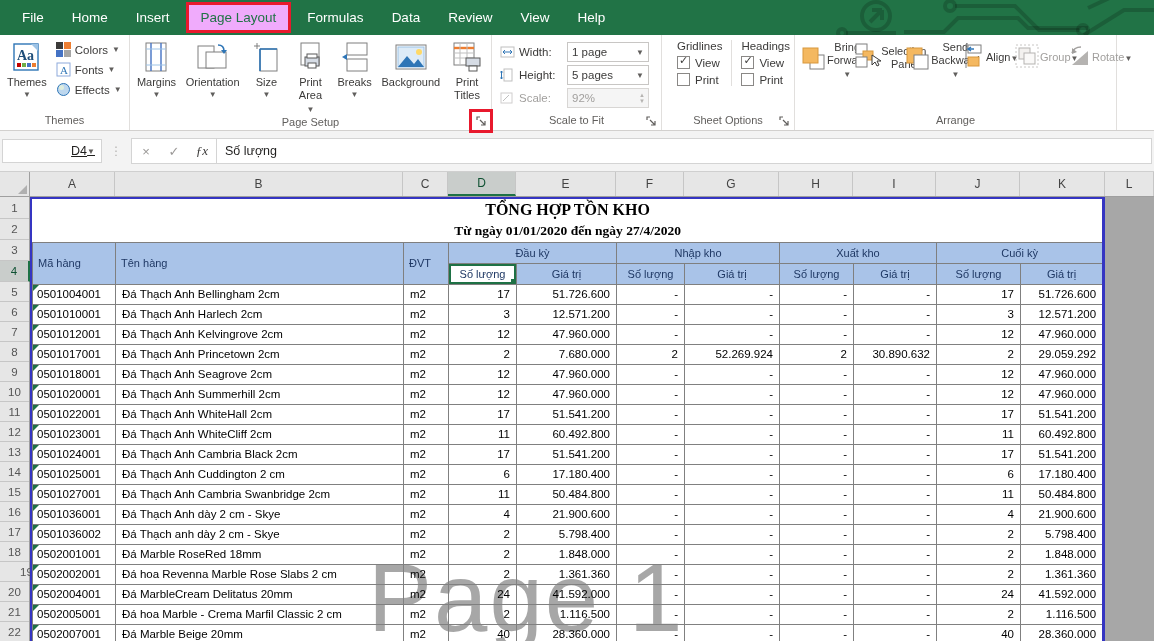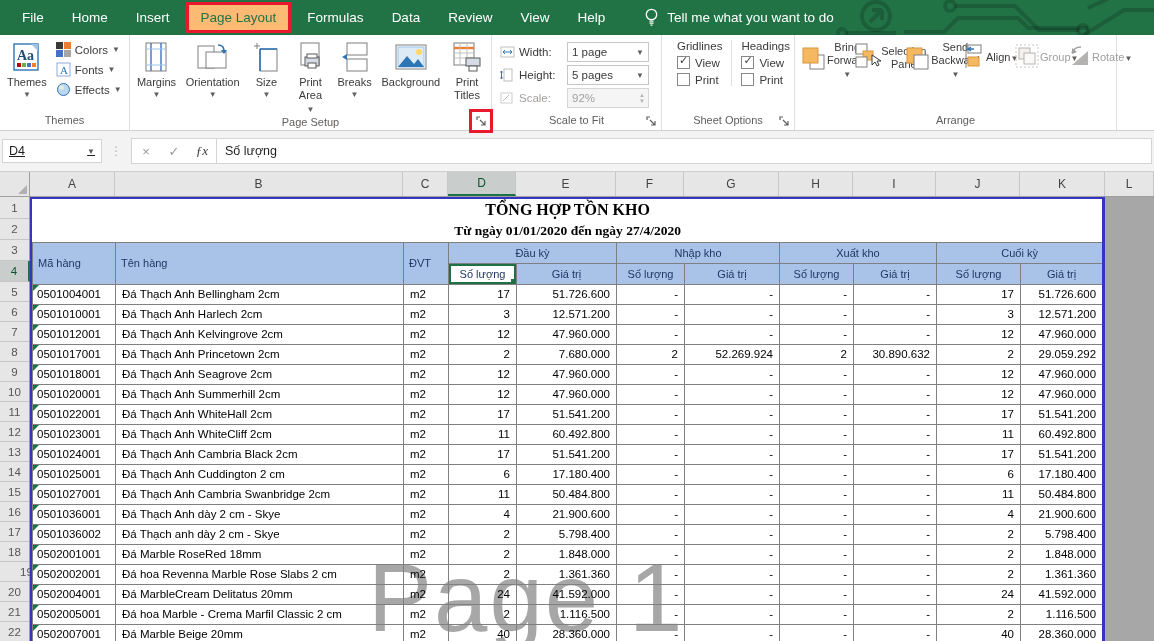--- a/index.html
+++ b/index.html
@@ -3,21 +3,21 @@
 <meta charset="utf-8">
 <style>
   * { margin:0; padding:0; box-sizing:border-box; }
   body { font-family:"Liberation Sans", sans-serif; background:#fff; }
   .app { position:relative; width:1154px; height:641px; overflow:hidden; background:#fff; }
 
   
   .menubar { position:relative; height:35px; background:#217346; display:flex; align-items:center; color:#fff; overflow:hidden; }
   .tabs { display:flex; align-items:center; height:100%; padding-left:8px; position:relative; z-index:2; }
   .tab { padding:0 14px; font-size:13.5px; height:35px; line-height:35px; cursor:pointer; white-space:nowrap; }
-  .tab.active { background:#fdba74; color:#217346; height:31px; line-height:25px; border:3px solid #e8192d; padding:0 12px; margin:0 2px; }
+  .tab.active { background:#f0abfc; color:#217346; height:31px; line-height:25px; border:3px solid #e8192d; padding:0 12px; margin:0 2px; }
   .tellme { display:flex; align-items:center; gap:9px; margin-left:26px; font-size:13.5px; position:relative; z-index:2; white-space:nowrap; }
   .circuit { position:absolute; right:0; top:0; height:35px; z-index:1; }
 
   
   .ribbon { position:relative; height:96px; background:#fff; border-bottom:1px solid #d2d0ce; display:flex; }
   .grp { position:relative; display:flex; flex-direction:column; border-right:1px solid #e1dfdd; padding:3px 2px 0 2px; }
   .grp-content { display:flex; flex:1; align-items:flex-start; }
   .grp-label { text-align:center; font-size:11px; color:#605e5c; height:17px; line-height:15px; }
   .bigbtn { display:flex; flex-direction:column; align-items:center; justify-content:flex-start; padding:3px 5px 0; font-size:11px; color:#3b3a39; text-align:center; cursor:pointer; line-height:13px; min-width:44px; }
   .bigbtn .ic { height:32px; display:flex; align-items:center; justify-content:center; margin-bottom:3px; }
@@ -43,21 +43,21 @@
   .cbrow { display:flex; align-items:center; gap:5px; cursor:pointer; }
   .cb { width:13px; height:13px; border:1px solid #8a8886; background:#fff; position:relative; }
   .cb.on::after { content:"✓"; position:absolute; left:1px; top:-3px; font-size:11px; color:#3b3a39; }
   
   .abtn { display:flex; flex-direction:row; align-items:center; font-size:11px; color:#3b3a39; padding:3px 4px 0; line-height:13px; text-align:center; cursor:pointer; min-width:52px; }
   .abtn .ic { height:30px; display:flex; align-items:center; justify-content:center; margin-bottom:3px; }
   .abtn.disabled { color:#a19f9d; }
 
   
   .fbar { height:41px; background:#f3f3f3; border-bottom:1px solid #cfcfcf; display:flex; align-items:center; padding:5px 2px; }
-  .namebox { width:100px; height:24px; background:#fff; border:1px solid #d4d4d4; display:flex; align-items:center; justify-content:space-between; padding:0 6px; font-size:12.5px; color:#201f1e; cursor:pointer;text-decoration:underline; }
+  .namebox { width:100px; height:24px; background:#fff; border:1px solid #d4d4d4; display:flex; align-items:center; justify-content:flex-end; padding:0 6px; font-size:12.5px; color:#201f1e; cursor:pointer;text-decoration:underline; }
   .namebox .dd { font-size:8px; }
   .fdots { color:#b5b3b1; font-size:12px; padding:0 8px; letter-spacing:1px; }
   .fbtns { display:flex; align-items:center; height:26px; background:#fff; border:1px solid #d4d4d4; }
   .fbtn { width:28px; text-align:center; font-size:13px; color:#9a9896; cursor:pointer; }
   .fbtn.fx { color:#3b3a39; font-family:"Liberation Serif", serif; font-style:italic; }
   .ffield { flex:1; height:26px; background:#fff; border:1px solid #d4d4d4; border-left:none; display:flex; align-items:center; padding:0 8px; font-size:12.5px; color:#201f1e; }
 
   
   .sheet { position:relative; height:469px; background:#fff; }
   .corner { position:absolute; left:0; top:0; width:30px; height:25px; background:#e6e6e6; border-right:1px solid #9f9f9f; border-bottom:1px solid #9f9f9f; }
@@ -112,27 +112,20 @@
         <div class="tab">File</div>
         <div class="tab">Home</div>
         <div class="tab">Insert</div>
         <div class="tab active">Page Layout</div>
         <div class="tab">Formulas</div>
         <div class="tab">Data</div>
         <div class="tab">Review</div>
         <div class="tab">View</div>
         <div class="tab">Help</div>
       </div>
-    <div class="tellme">
-      <svg width="13" height="19" viewBox="0 0 13 19">
-        <circle cx="6.5" cy="6.5" r="5.2" fill="none" stroke="#fff" stroke-width="1.3"></circle>
-        <path d="M4.5 13.2 h4 M4.5 15.2 h4 M5.5 17.2 h2" stroke="#fff" stroke-width="1.2" fill="none"></path>
-      </svg>
-      <span>Tell me what you want to do</span>
-    </div>
   </div>
 
   <div class="ribbon">
 
     <div class="grp" style="width:130px;">
       <div class="grp-content">
         <div class="bigbtn">
           <span class="ic">
             <svg width="30" height="30" viewBox="0 0 30 30">
               <rect x="2" y="2" width="24" height="26" fill="#fff" stroke="#2e75b6" stroke-width="1.4"></rect>

